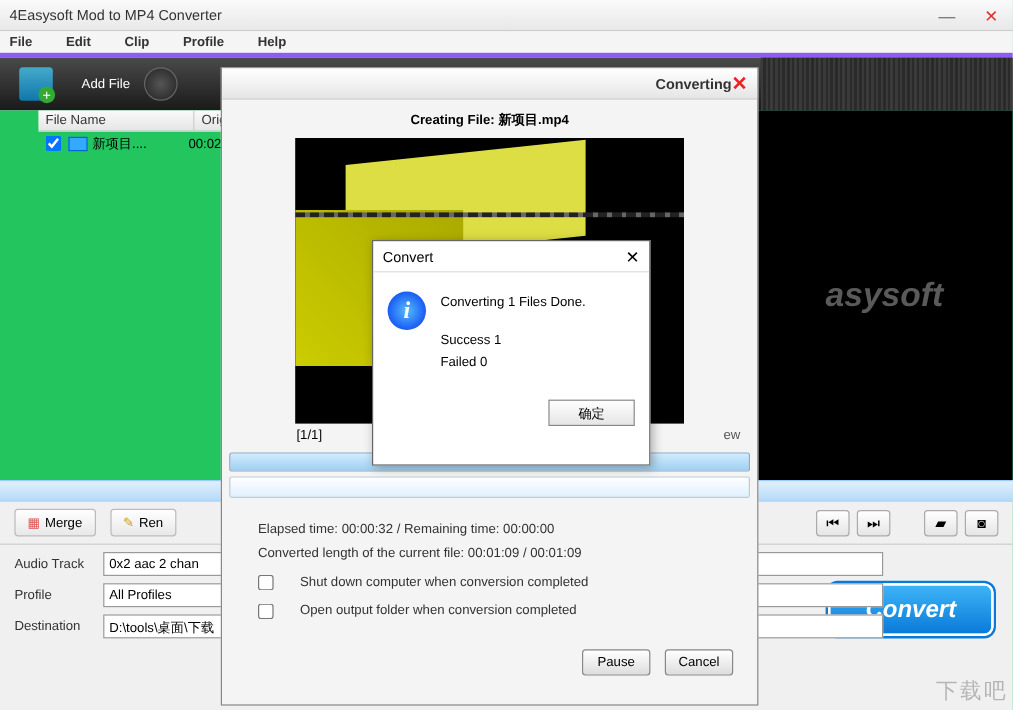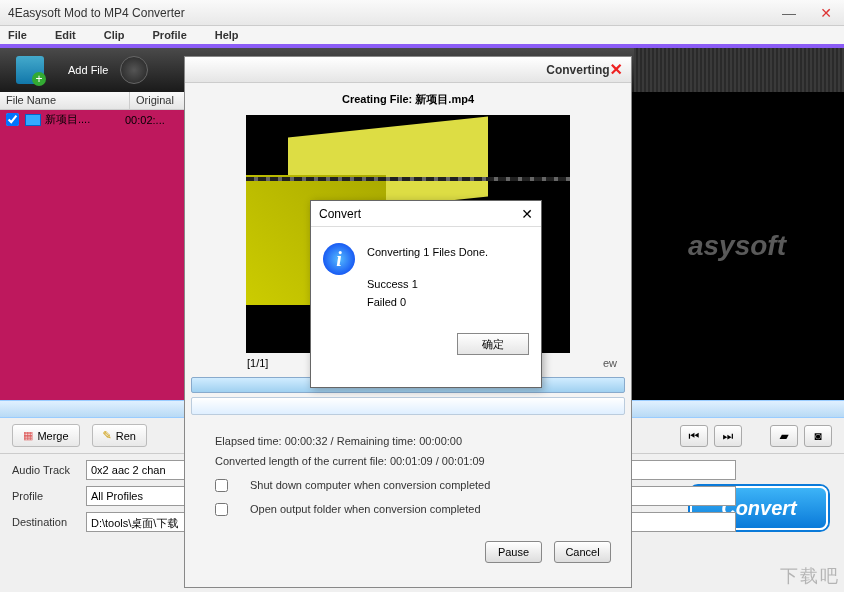--- a/index.html
+++ b/index.html
@@ -12,21 +12,21 @@
 .menubar { height: 22px; background: #f5f5f5; border-bottom: 4px solid #8b5cf6; display: flex; align-items: center; padding: 0 8px; gap: 28px; font-weight: bold; }
 .menubar span { color: #333; cursor: pointer; }
 
 .toolbar { height: 44px; background: linear-gradient(#4a4a4a,#1a1a1a); display: flex; align-items: center; padding: 0 16px; gap: 12px; overflow: hidden; }
 .toolbar .add-file { display: flex; align-items: center; gap: 24px; color: #fff; font-size: 13px; cursor: pointer; }
 .toolbar .add-ico { width: 28px; height: 28px; background: linear-gradient(#4ac,#17a); border-radius: 3px; position: relative; }
 .toolbar .add-ico::after { content:'+'; position:absolute; bottom:-2px; right:-2px; width:14px; height:14px; background:#3a3; border-radius:50%; color:#fff; font-size:12px; line-height:14px; text-align:center; }
 .toolbar .circle { width: 28px; height: 28px; border-radius: 50%; background: radial-gradient(#555,#222); border:1px solid #666; }
 .watermark-strip { position:absolute; right:0; top:48px; height:44px; width:210px; background: repeating-linear-gradient(90deg,#3a3a3a,#3a3a3a 2px,#2a2a2a 2px,#2a2a2a 4px); z-index:1; }
 
-.main { display: flex; height: 308px; background: #be185d; }
+.main { display: flex; height: 308px; background: #22c55e; padding-left: 32px; }
 .file-list { flex: 1; border-right: 1px solid #ccc; }
 .file-list .hdr { display:flex; background: linear-gradient(#fafafa,#e5e5e5); border-bottom:1px solid #ccc; height:18px; }
 .file-list .hdr div { padding: 2px 6px; border-right:1px solid #ccc; color:#333; }
 .file-list .row { display:flex; align-items:center; padding: 2px 4px; gap:4px; }
 .file-list .row input { margin: 0 2px; }
 .thumb-ico { width:16px; height:12px; background:#3af; border:1px solid #06c; display:inline-block; }
 .preview { width: 214px; background:#000; position:relative; display:flex; align-items:center; justify-content:center; }
 .preview .brand { color:#5a5a5a; font-style:italic; font-size:28px; font-weight:bold; }
 .seek { height: 18px; background: linear-gradient(#e0f0ff,#b8daf5); border-top:1px solid #9cf; border-bottom:1px solid #9cf; }
 

